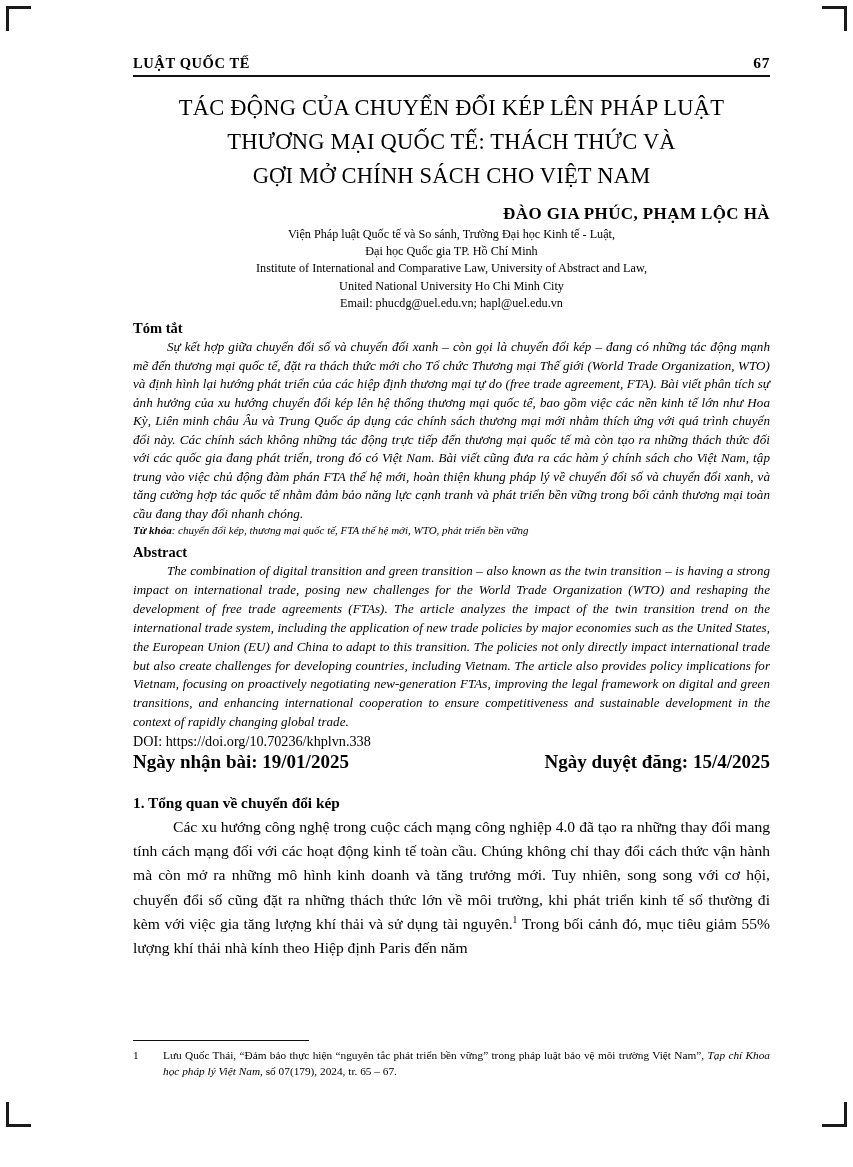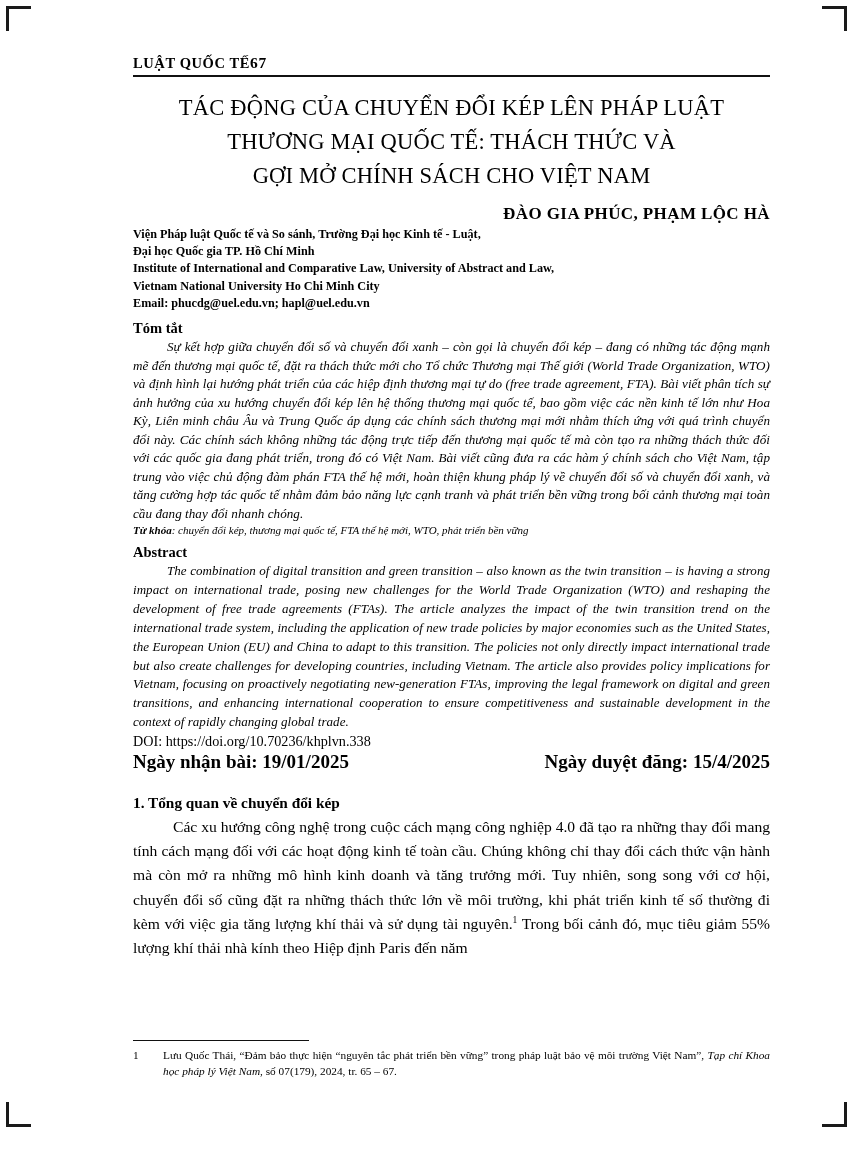--- a/index.html
+++ b/index.html
@@ -32,20 +32,21 @@
   .page {
     position: absolute;
     left: 133px;
     top: 54px;
     width: 637px;
   }
 
   
   .runhead {
     display: flex;
+    justify-content: space-between;
     align-items: baseline;
     font-size: 14.5px;
     letter-spacing: 0.6px;
     font-variant: small-caps;
     font-weight: 600;
   }
   .runhead .rh-title { font-size: 14.5px; }
   .runhead .rh-page  { font-size: 15.5px; font-variant: normal; font-weight: 600; }
   .runrule {
     border-bottom: 2.6px solid #111;
@@ -66,25 +67,24 @@
 
   
   .authors {
     text-align: right;
     font-size: 17px;
     letter-spacing: 0.4px;
     font-weight: 600;
     margin-top: 10px;
   }
   .affil {
-    text-align: left;
+    text-align: center;
     font-size: 12.2px;
     line-height: 1.42;
     margin-top: 2px;
-    font-weight: bold;
   }
   .affil div { white-space: nowrap; }
 
   
   .sec-label {
     font-size: 14.5px;
     font-weight: 700;
     margin-top: 8px;
     margin-bottom: 1px;
   }
@@ -191,21 +191,21 @@
     <span class="tl">TÁC ĐỘNG CỦA CHUYỂN ĐỔI KÉP LÊN PHÁP LUẬT</span>
     <span class="tl">THƯƠNG MẠI QUỐC TẾ: THÁCH THỨC VÀ</span>
     <span class="tl">GỢI MỞ CHÍNH SÁCH CHO VIỆT NAM</span>
   </h1>
 
   <div class="authors">ĐÀO GIA PHÚC, PHẠM LỘC HÀ</div>
   <div class="affil">
     <div>Viện Pháp luật Quốc tế và So sánh, Trường Đại học Kinh tế - Luật,</div>
     <div>Đại học Quốc gia TP. Hồ Chí Minh</div>
     <div>Institute of International and Comparative Law, University of Abstract and Law,</div>
-    <div>Vietnam National University Ho Chi Minh City</div>
+    <div>United National University Ho Chi Minh City</div>
     <div>Email: phucdg@uel.edu.vn; hapl@uel.edu.vn</div>
   </div>
 
   <div class="sec-label">Tóm tắt</div>
   <p class="abs-vi">Sự kết hợp giữa chuyển đổi số và chuyển đổi xanh – còn gọi là chuyển đổi kép – đang có những tác động mạnh mẽ đến thương mại quốc tế, đặt ra thách thức mới cho Tổ chức Thương mại Thế giới (World Trade Organization, WTO) và định hình lại hướng phát triển của các hiệp định thương mại tự do (free trade agreement, FTA). Bài viết phân tích sự ảnh hưởng của xu hướng chuyển đổi kép lên hệ thống thương mại quốc tế, bao gồm việc các nền kinh tế lớn như Hoa Kỳ, Liên minh châu Âu và Trung Quốc áp dụng các chính sách thương mại mới nhằm thích ứng với quá trình chuyển đổi này. Các chính sách không những tác động trực tiếp đến thương mại quốc tế mà còn tạo ra những thách thức đối với các quốc gia đang phát triển, trong đó có Việt Nam. Bài viết cũng đưa ra các hàm ý chính sách cho Việt Nam, tập trung vào việc chủ động đàm phán FTA thế hệ mới, hoàn thiện khung pháp lý về chuyển đổi số và chuyển đổi xanh, và tăng cường hợp tác quốc tế nhằm đảm bảo năng lực cạnh tranh và phát triển bền vững trong bối cảnh thương mại toàn cầu đang thay đổi nhanh chóng.</p>
   <div class="kw-line">
     <span class="kw-lead">Từ khóa</span><span>: chuyển đổi kép, thương mại quốc tế, FTA thế hệ mới, WTO, phát triển bền vững</span>
   </div>
 
   <div class="sec-label">Abstract</div>

